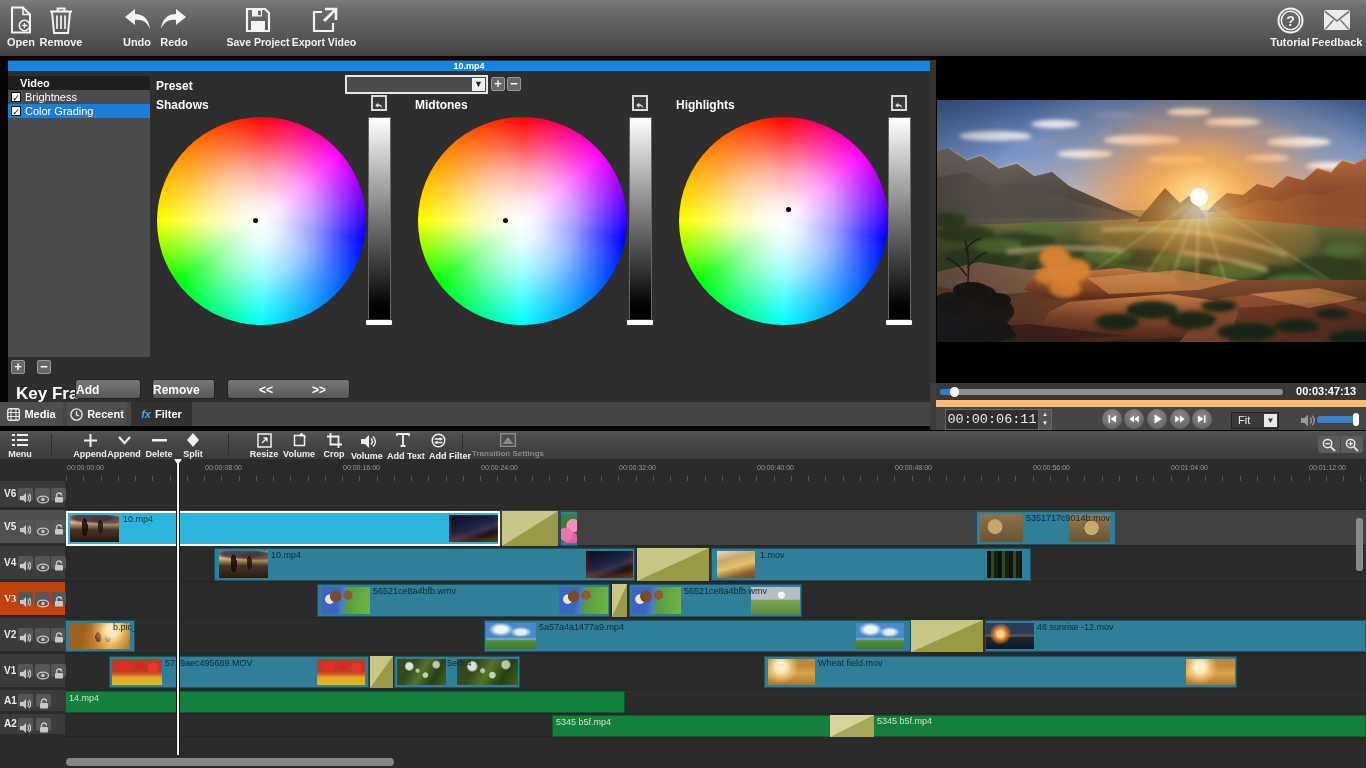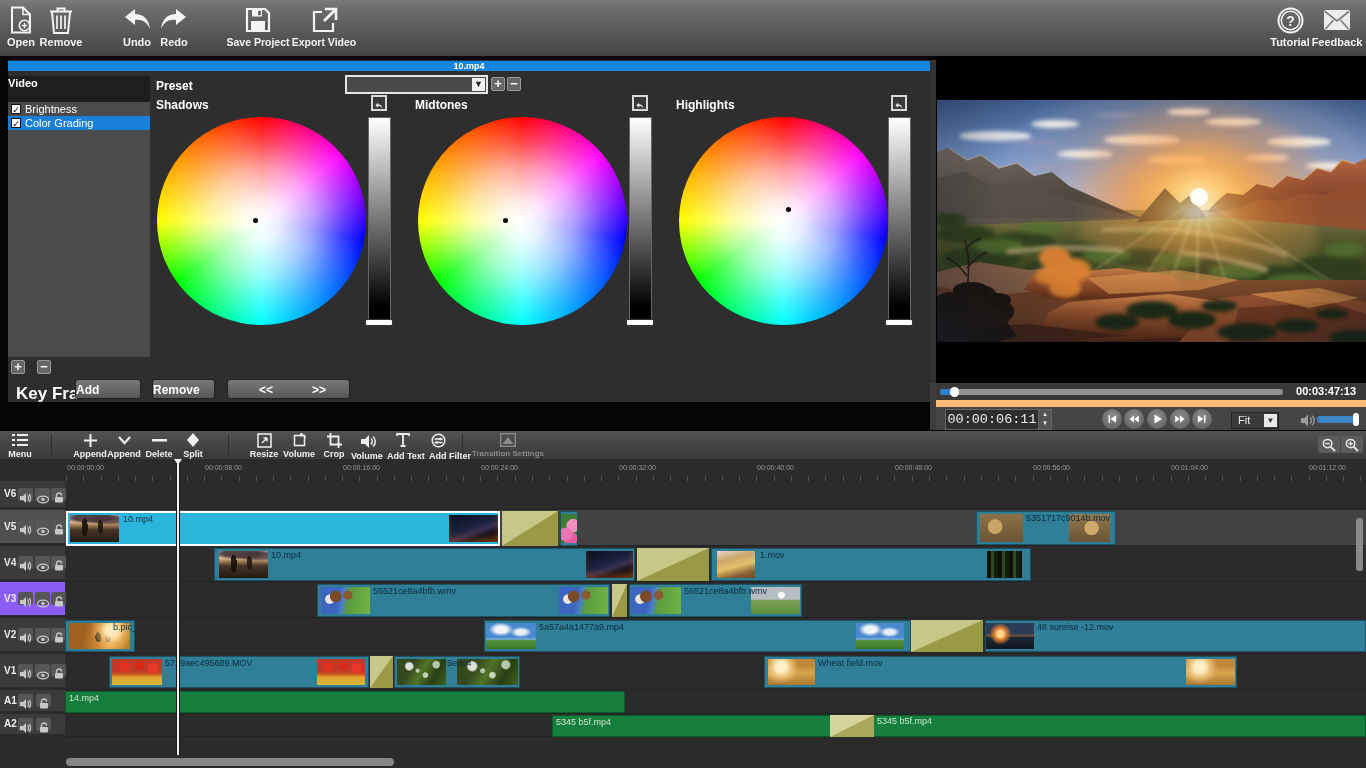--- a/index.html
+++ b/index.html
@@ -12,22 +12,22 @@
   background:linear-gradient(#7b7b7b, #6b6b6b 18%, #535353 70%, #454545 96%, #3e3e3e); }
 .tbtn { position:absolute; top:5px; text-align:center; color:#f4f4f4; font-size:11px; }
 .tbtn .ic { height:30px; display:flex; align-items:center; justify-content:center; }
 .tbtn .lb { font-size:inherit; font-weight:bold; margin-top:1px; white-space:nowrap; }
 
 
 #fpanel { position:absolute; left:8px; top:60px; width:922px; height:342px; background:#2e2e2e; }
 #ftitle { position:absolute; left:0; top:1px; width:922px; height:10px; background:#1585dd;
   color:#fff; font-size:9px; font-weight:bold; text-align:center; line-height:10px; }
 #flist { position:absolute; left:0; top:16px; width:142px; height:281px; background:#4b4b4b; }
-#flist .hd { height:26px; background:#1e1e1e; color:#fff; font-size:11px; font-weight:bold;
-  padding-left:0; line-height:14px; }
+#flist .hd { height:14px; background:#1e1e1e; color:#fff; font-size:11px; font-weight:bold;
+  padding-left:12px; line-height:14px; }
 #flist .row { height:14px; color:#fff; font-size:11px; line-height:14px; position:relative; padding-left:17px; }
 #flist .row.sel { background:#1a7fd8; }
 .cbx { position:absolute; left:3px; top:2px; width:10px; height:10px; background:#fff;
   border:1px solid #111; color:#000; font-size:9px; line-height:10px; text-align:center; }
 .flabel { position:absolute; color:#fff; font-size:12px; font-weight:bold; }
 
 .wheel { position:absolute; width:209px; height:208px; border-radius:50%;
   background:
    radial-gradient(circle closest-side, #fff 0%, rgba(255,255,255,.9) 20%, rgba(255,255,255,.62) 50%, rgba(255,255,255,.25) 78%, rgba(255,255,255,0) 100%),
    conic-gradient(from 0deg, #f00 0deg, #f0f 50deg, #00f 100deg, #0ff 180deg, #0f0 235deg, #ff0 270deg, #ff7700 318deg, #f00 360deg); }
@@ -256,20 +256,32 @@
   <div class="pm" style="left:29px; top:300px;">−</div>
   <div class="flabel" style="left:8px; top:324px; font-size:17px;">Key Frame :</div>
   <div class="kfbtn" style="left:67px; top:319px; width:66px; line-height:20px;">Add</div>
   <div class="kfbtn" style="left:144px; top:319px; width:63px; line-height:20px;">Remove</div>
   <div class="kfbtn" style="left:219px; top:319px; width:123px; line-height:20px;">
         <span style="position:absolute;left:31px;">&lt;&lt;</span>
         <span style="position:absolute;left:84px;">&gt;&gt;</span>
       </div>
 </div>
 
+<div id="tabstrip">
+  <div class="tab" style="left:0; width:63px;"><svg width="13" height="13" viewBox="0 0 13 13">
+          <rect x="0.7" y="0.7" width="11.6" height="11.6" rx="2" stroke="#e8e8e8" fill="none" stroke-width="1.4"></rect>
+          <path d="M4 1 V12 M9 1 V12" stroke="#e8e8e8" stroke-width="1.1"></path>
+          <path d="M1 4.5 H12 M1 8.5 H12" stroke="#e8e8e8" stroke-width="1.1"></path>
+        </svg>Media</div>
+  <div class="tab" style="left:67px; width:60px;"><svg width="13" height="13" viewBox="0 0 13 13">
+          <circle cx="6.5" cy="6.5" r="5.6" stroke="#e8e8e8" fill="none" stroke-width="1.4"></circle>
+          <path d="M6.5 3.2 V6.8 L9 8" stroke="#e8e8e8" stroke-width="1.3" fill="none"></path>
+        </svg>Recent</div>
+  <div class="tab active" style="left:131px; width:61px;"><span style="color:#4aa3e8;font-style:italic;">fx</span> Filter</div>
+</div>
 
 <div id="pdivider"></div>
 <div style="position:absolute; left:930px; top:383px; width:6px; height:47px; background:#3d3d3d;"></div>
 <div id="preview">
   <div id="vidart" style="position:absolute; left:1px; top:44px; width:429px; height:242px; overflow:hidden;"><svg width="429" height="242" viewBox="0 0 429 242">
 <defs>
 <linearGradient id="sky" x1="0" y1="0" x2="0" y2="1">
   <stop offset="0" stop-color="#46689f"></stop>
               <stop offset="0.22" stop-color="#7492c8"></stop>
   <stop offset="0.45" stop-color="#aebedf"></stop>
@@ -698,21 +710,21 @@
                   <circle cx="6" cy="4.5" r="1.7" fill="#c8c8c8"></circle>
                 </svg></center>
             </div>
   <div class="chip" style="left:51px; top:10px;">
               <center style="margin-top:1px"><svg width="10" height="11" viewBox="0 0 10 11">
                   <rect x="1" y="5" width="8" height="5.5" rx="1" fill="#c8c8c8"></rect>
                   <path d="M2.5 5 V3.5 A2.5 2.5 0 0 1 7.5 3.5" stroke="#c8c8c8" stroke-width="1.4" fill="none"></path>
                 </svg></center>
             </div>
 </div>
-<div class="track-label" style="top:101px; height:34px; background:#8b5cf6;">
+<div class="track-label" style="top:101px; height:34px; background:#c2410c;font-family:Liberation Serif, serif;">
   <div class="tname" style="top:11px;">V3</div>
   <div class="chip" style="left:18px; top:10px;">
               <center style="margin-top:1px"><svg width="11" height="10" viewBox="0 0 11 10">
                   <polygon points="0,3 3,3 6,0 6,10 3,7 0,7" fill="#c8c8c8"></polygon>
                   <path d="M7.5 2.5 A3.2 3.2 0 0 1 7.5 7.5 M8.8 1 A5 5 0 0 1 8.8 9" stroke="#c8c8c8" stroke-width="1.2" fill="none"></path>
                 </svg></center>
             </div>
   <div class="chip" style="left:35px; top:10px;">
               <center style="margin-top:2px"><svg width="12" height="9" viewBox="0 0 12 9">
                   <ellipse cx="6" cy="4.5" rx="5.5" ry="3.4" fill="none" stroke="#c8c8c8" stroke-width="1.2"></ellipse>

